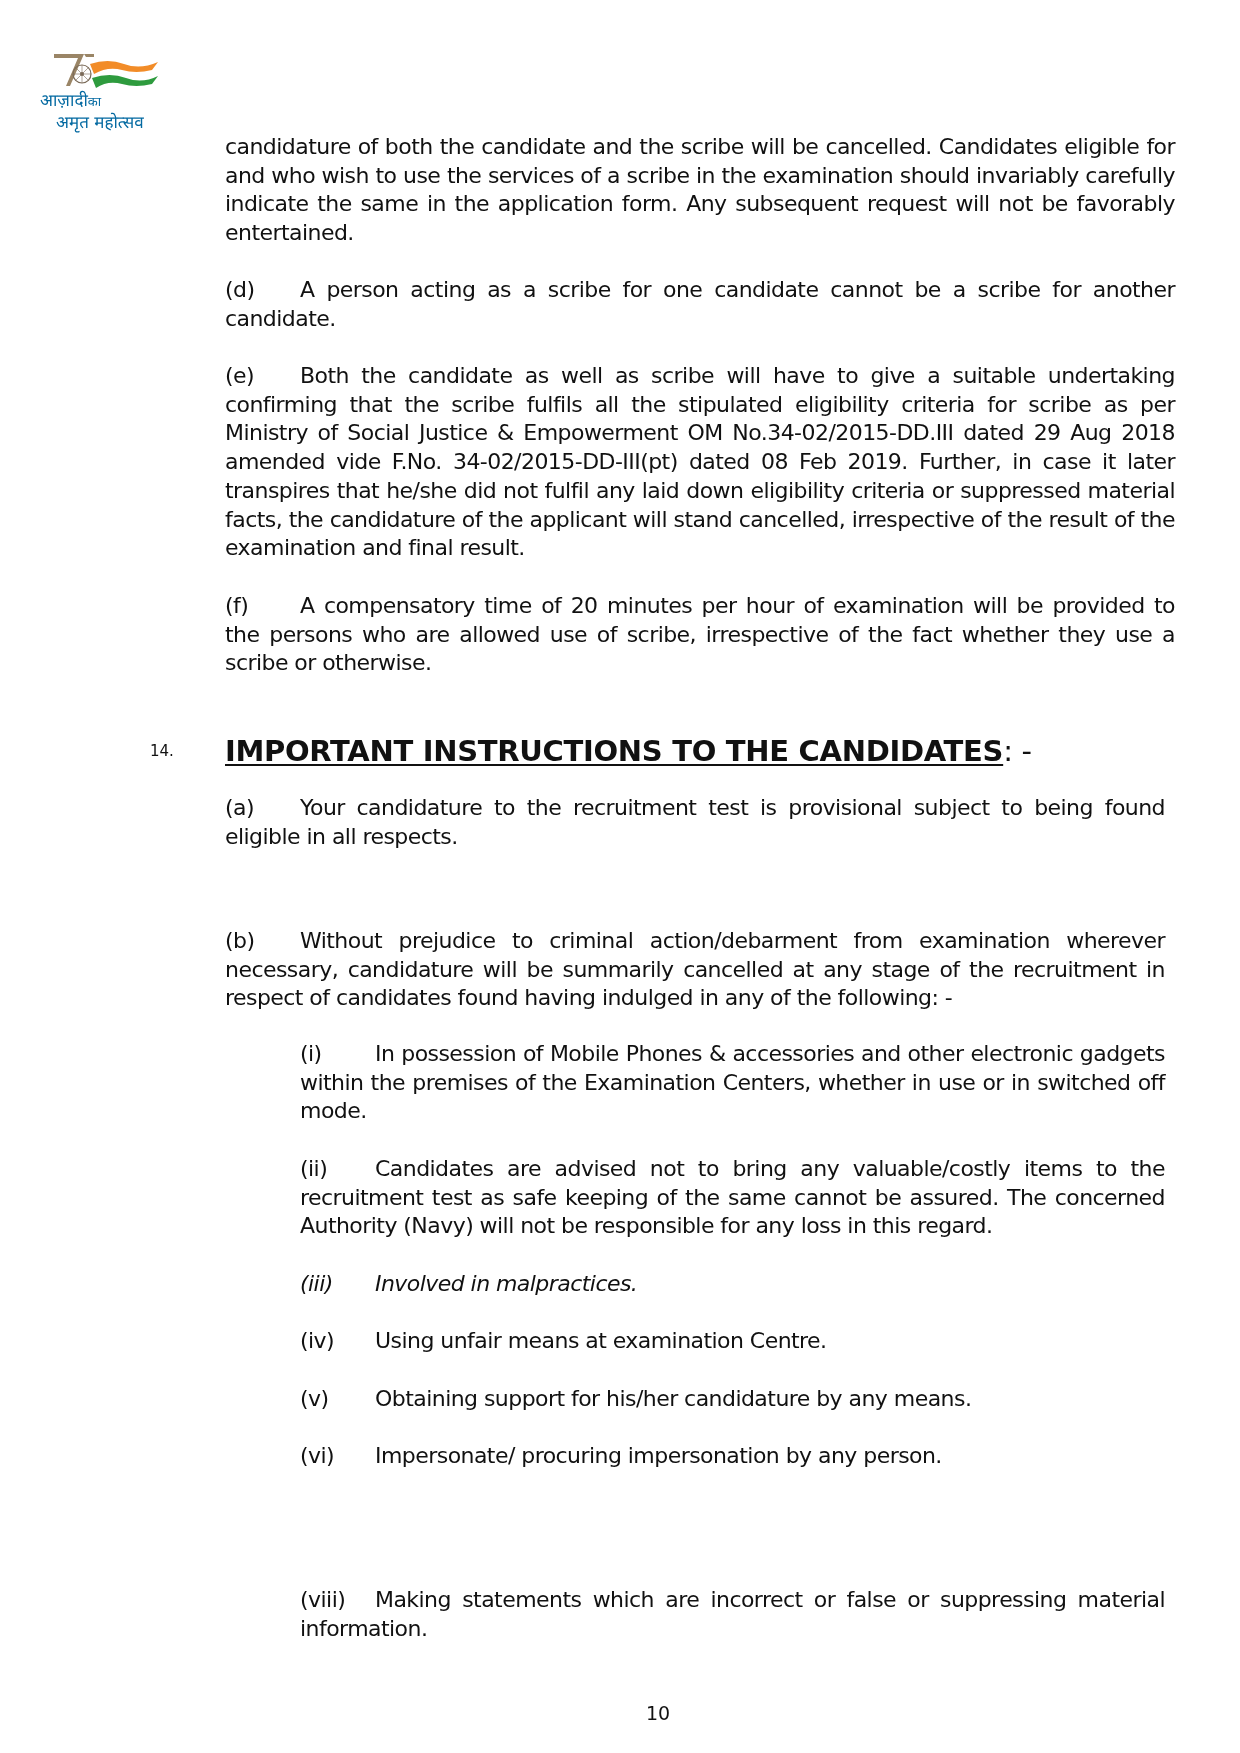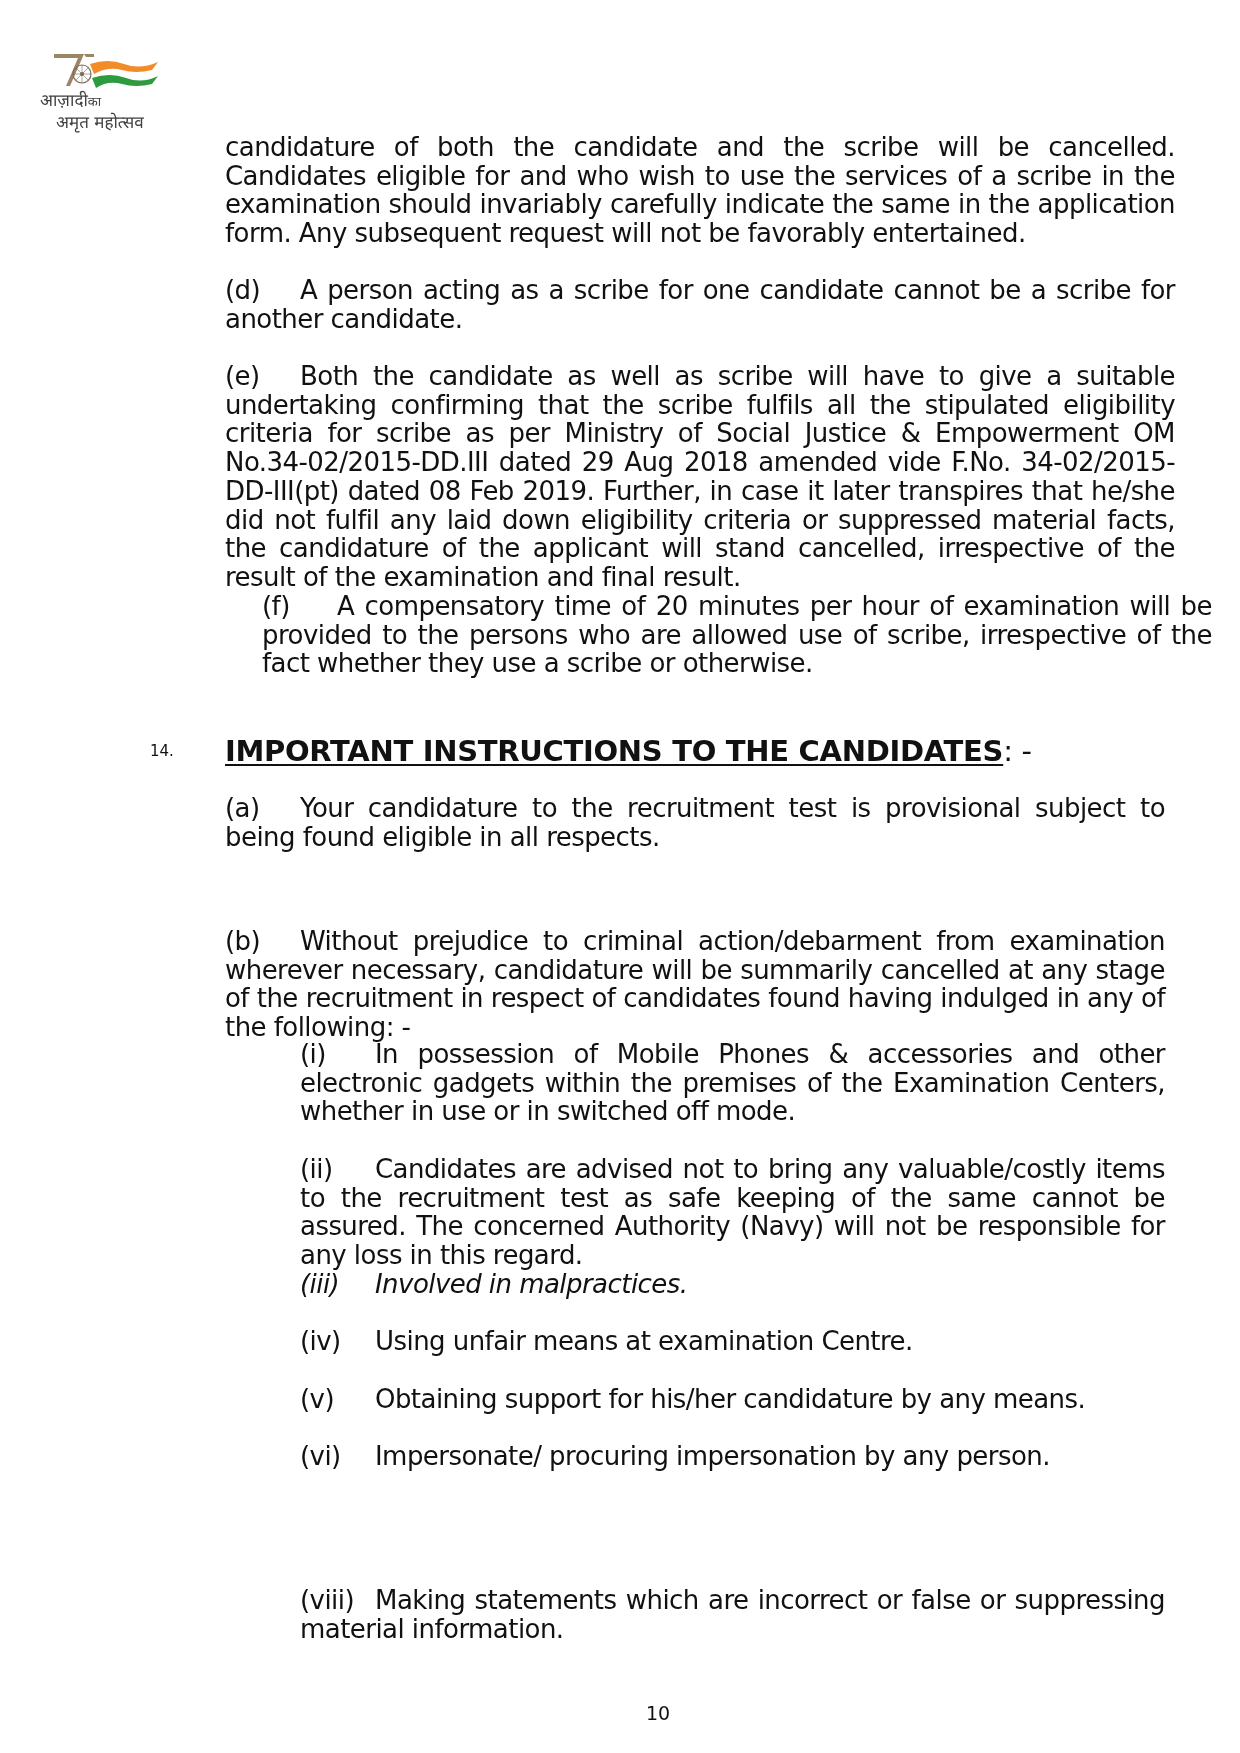--- a/index.html
+++ b/index.html
@@ -5,21 +5,21 @@
   html, body { margin: 0; padding: 0; background: #ffffff; }
   body { width: 1240px; height: 1753px; position: relative; overflow: hidden;
          font-family: "DejaVu Sans", sans-serif; color: #111111; }
   .page { position: absolute; left: 0; top: 0; width: 1240px; height: 1753px; }
 
   
   .logo-azadi { position: absolute; left: 40px; top: 48px; width: 130px; height: 85px; }
   .logo-g20 { position: absolute; left: 1125px; top: 45px; width: 100px; height: 90px; }
 
   
-  .txt { font-size: 26px; line-height: 28.7px; letter-spacing: -0.55px; text-align: justify;
+  .txt { font-size: 22px; line-height: 28.7px; letter-spacing: -0.55px; text-align: justify;
          word-spacing: 0px; }
   .block { position: absolute; }
   .p-top { left: 225px; width: 950px; }
   .p-sec { left: 225px; width: 940px; }
   .p-sub { left: 300px; width: 865px; margin-top: 44px; }
   .lbl { display: inline-block; width: 75px; }
   .heading-num { position: absolute; left: 150px; top: 737px; font-size: 15px; line-height: 28.7px; }
   .heading { position: absolute; left: 225px; top: 737px; font-size: 29px; line-height: 28.7px; letter-spacing: -0.3px; }
   .heading b { text-decoration: underline; text-decoration-thickness: 2px; text-underline-offset: 3px; font-weight: bold; }
   .page-num { position: absolute; left: 0; width: 1316px; text-align: center; top: 1702px; font-size: 19px; }
@@ -42,40 +42,40 @@
         <line x1="42" y1="17" x2="42" y2="35"></line>
           <line x1="33" y1="26" x2="51" y2="26"></line>
         <line x1="35.6" y1="19.6" x2="48.4" y2="32.4"></line>
           <line x1="48.4" y1="19.6" x2="35.6" y2="32.4"></line>
       </g>
 
       <path d="M50 16 Q68 10 84 16 T118 14 L112 22 Q96 26 82 22 T54 26 Z" fill="#F28C28"></path>
 
       <path d="M52 30 Q70 24 86 30 T118 28 L112 36 Q96 40 82 36 T56 40 Z" fill="#2E9B3E"></path>
     </svg>
-    <div style="position:absolute;left:0;top:42px;font-family:'DejaVu Sans',sans-serif;color:#404040;font-size:17px;line-height:20px;white-space:nowrap;">
+    <div style="position:absolute;left:0;top:42px;font-family:'DejaVu Sans',sans-serif;color:#0369a1;font-size:17px;line-height:20px;white-space:nowrap;">
       <span>आज़ादी</span><span style="font-size:13px">का</span><br>
       <span style="padding-left:16px">अमृत महोत्सव</span>
     </div>
   </div>
 
 
   <div class="block p-top txt" style="top:133px;">
     <span>candidature of both the candidate and the scribe will be cancelled. Candidates eligible for and who wish to use the services of a scribe in the examination should invariably carefully indicate the same in the application form. Any subsequent request will not be favorably entertained.</span>
   </div>
 
   <div class="block p-top txt" style="top:276px;">
     <span class="lbl">(d)</span><span>A person acting as a scribe for one candidate cannot be a scribe for another candidate.</span>
   </div>
 
   <div class="block p-top txt" style="top:362px;">
     <span class="lbl">(e)</span><span>Both the candidate as well as scribe will have to give a suitable undertaking confirming that the scribe fulfils all the stipulated eligibility criteria for scribe as per Ministry of Social Justice &amp; Empowerment OM No.34-02/2015-DD.III dated 29 Aug 2018 amended vide F.No. 34-02/2015-DD-III(pt) dated 08 Feb 2019. Further, in case it later transpires that he/she did not fulfil any laid down eligibility criteria or suppressed material facts, the candidature of the applicant will stand cancelled, irrespective of the result of the examination and final result.</span>
   </div>
 
-  <div class="block p-top txt" style="top:592px;margin-left:37px;">
+  <div class="block p-top txt" style="top:592px;">
     <span class="lbl">(f)</span><span>A compensatory time of 20 minutes per hour of examination will be provided to the persons who are allowed use of scribe, irrespective of the fact whether they use a scribe or otherwise.</span>
   </div>
 
   <div class="heading-num">14.</div>
   <div class="heading">
     <b>IMPORTANT INSTRUCTIONS TO THE CANDIDATES</b><span>: -</span>
   </div>
 
   <div class="block p-sec txt" style="top:794px;">
     <span class="lbl">(a)</span><span>Your candidature to the recruitment test is provisional subject to being found eligible in all respects.</span>

